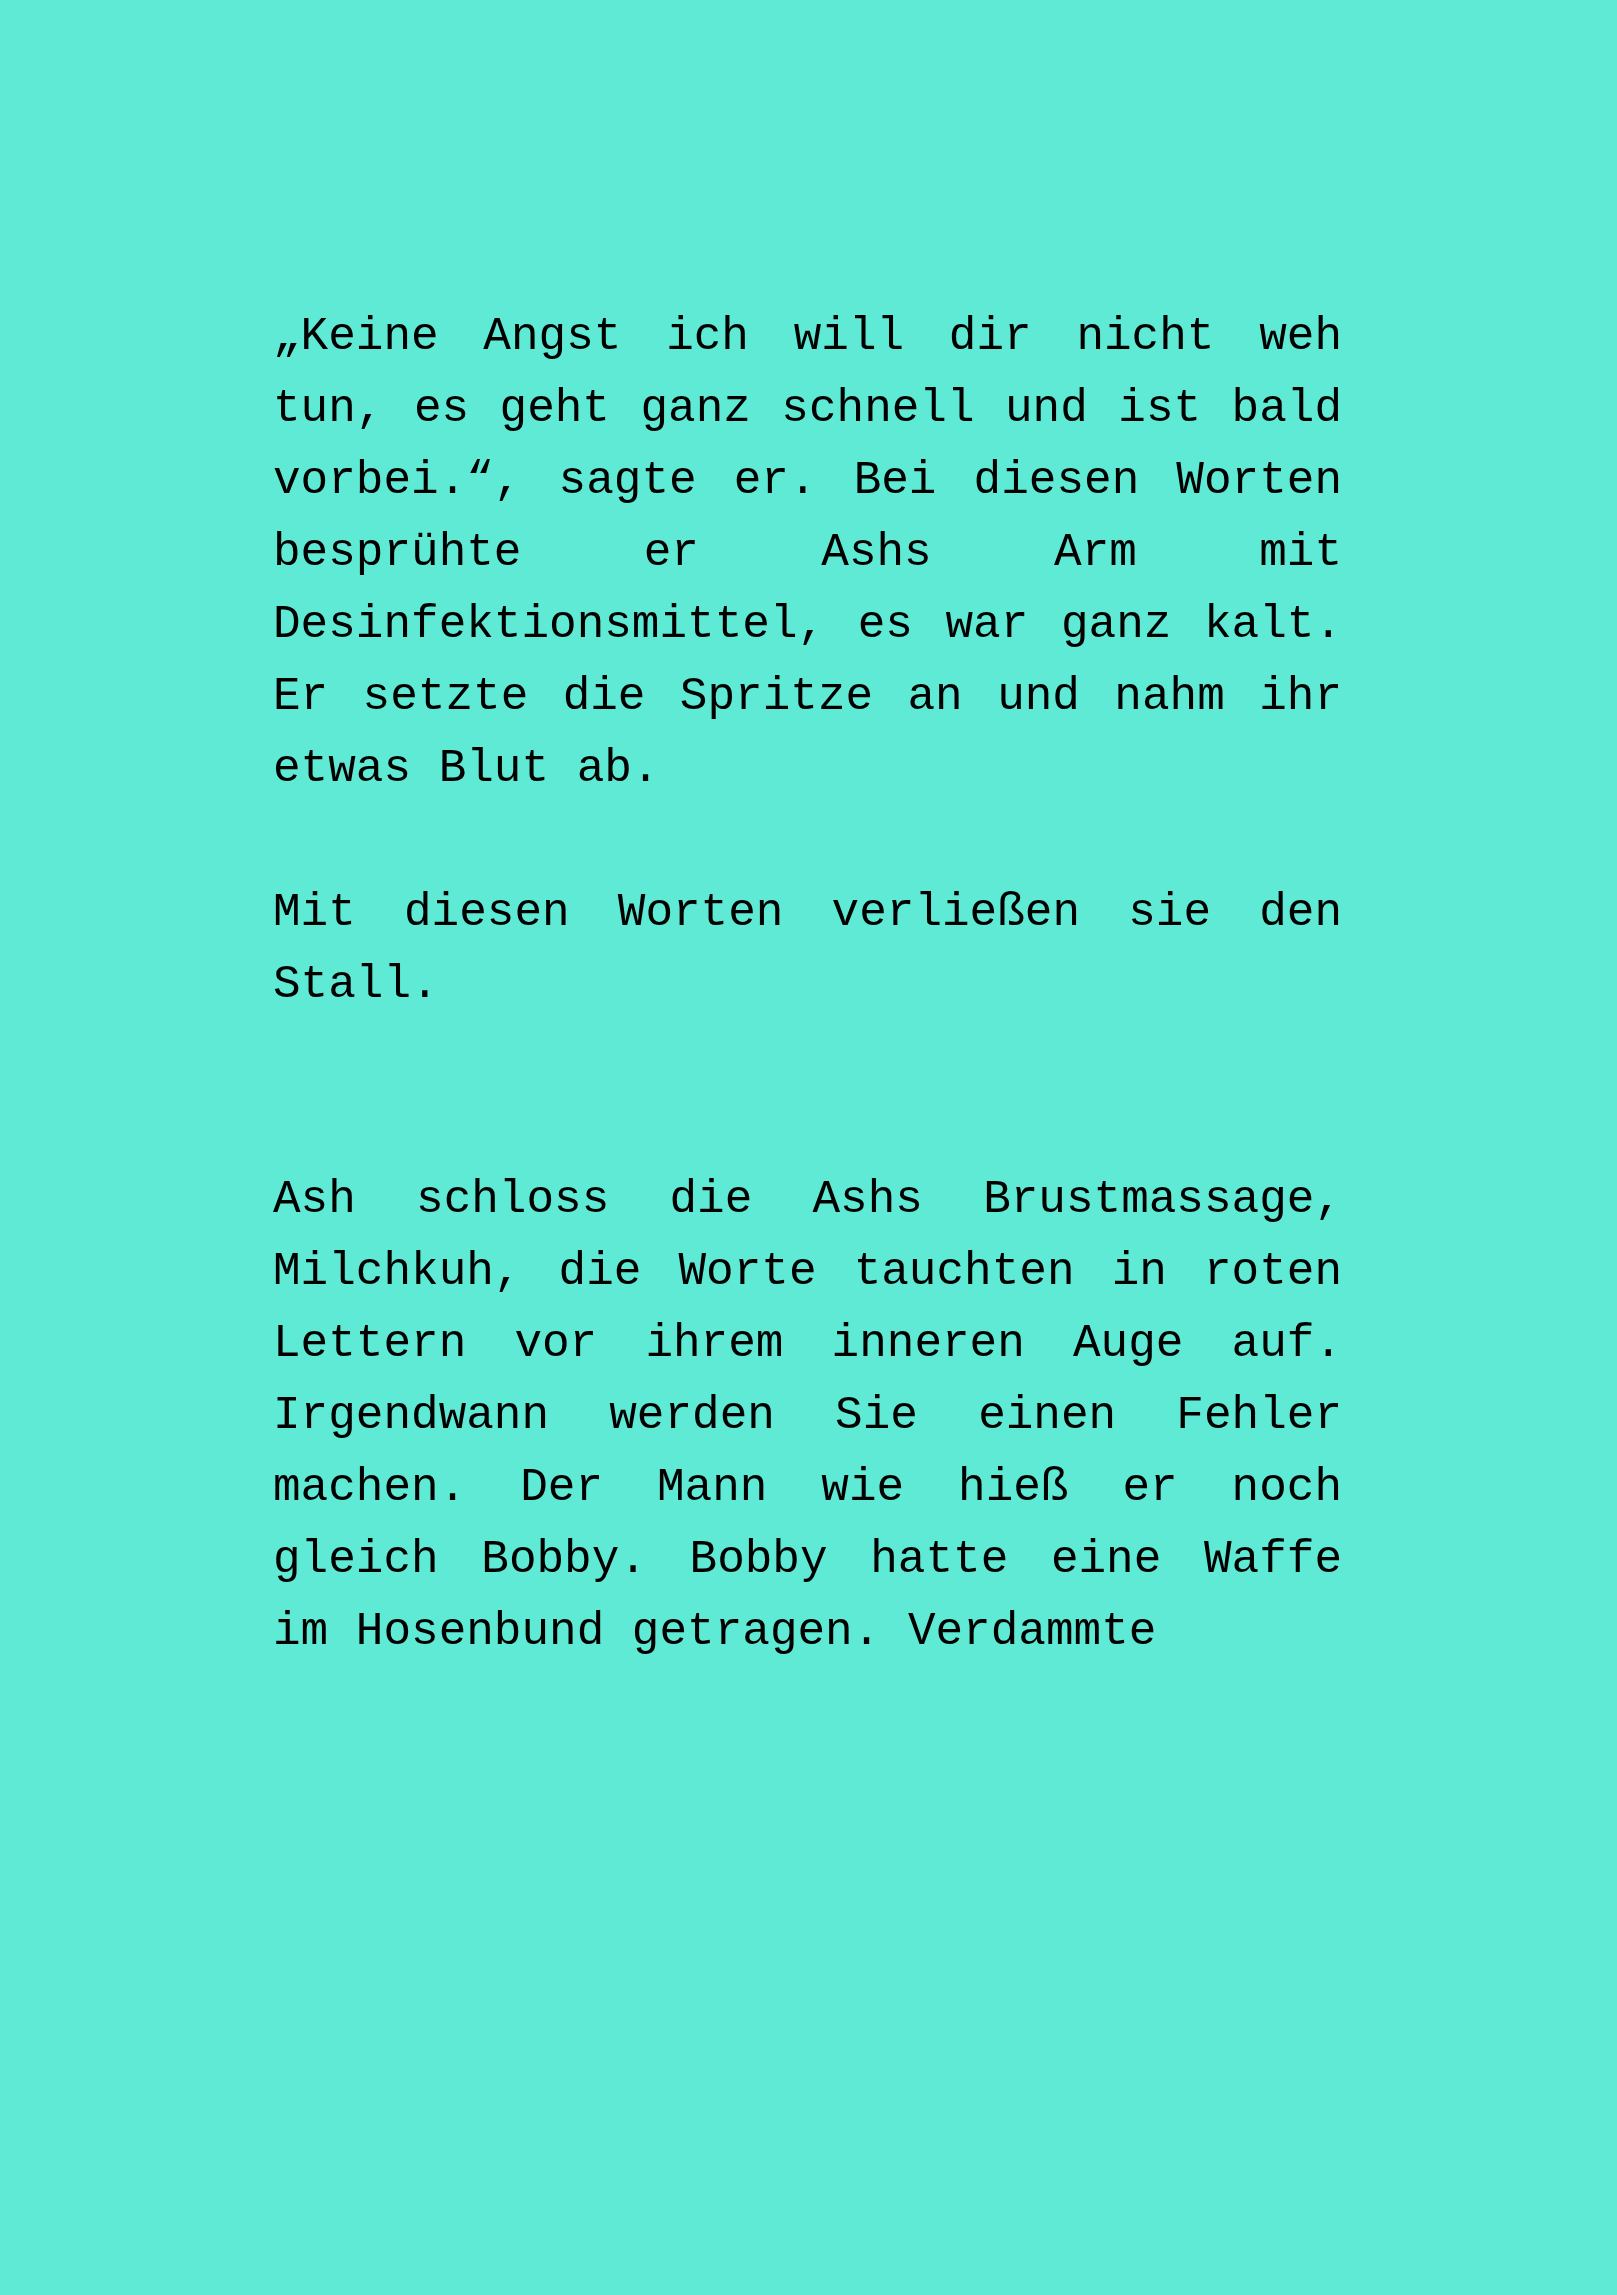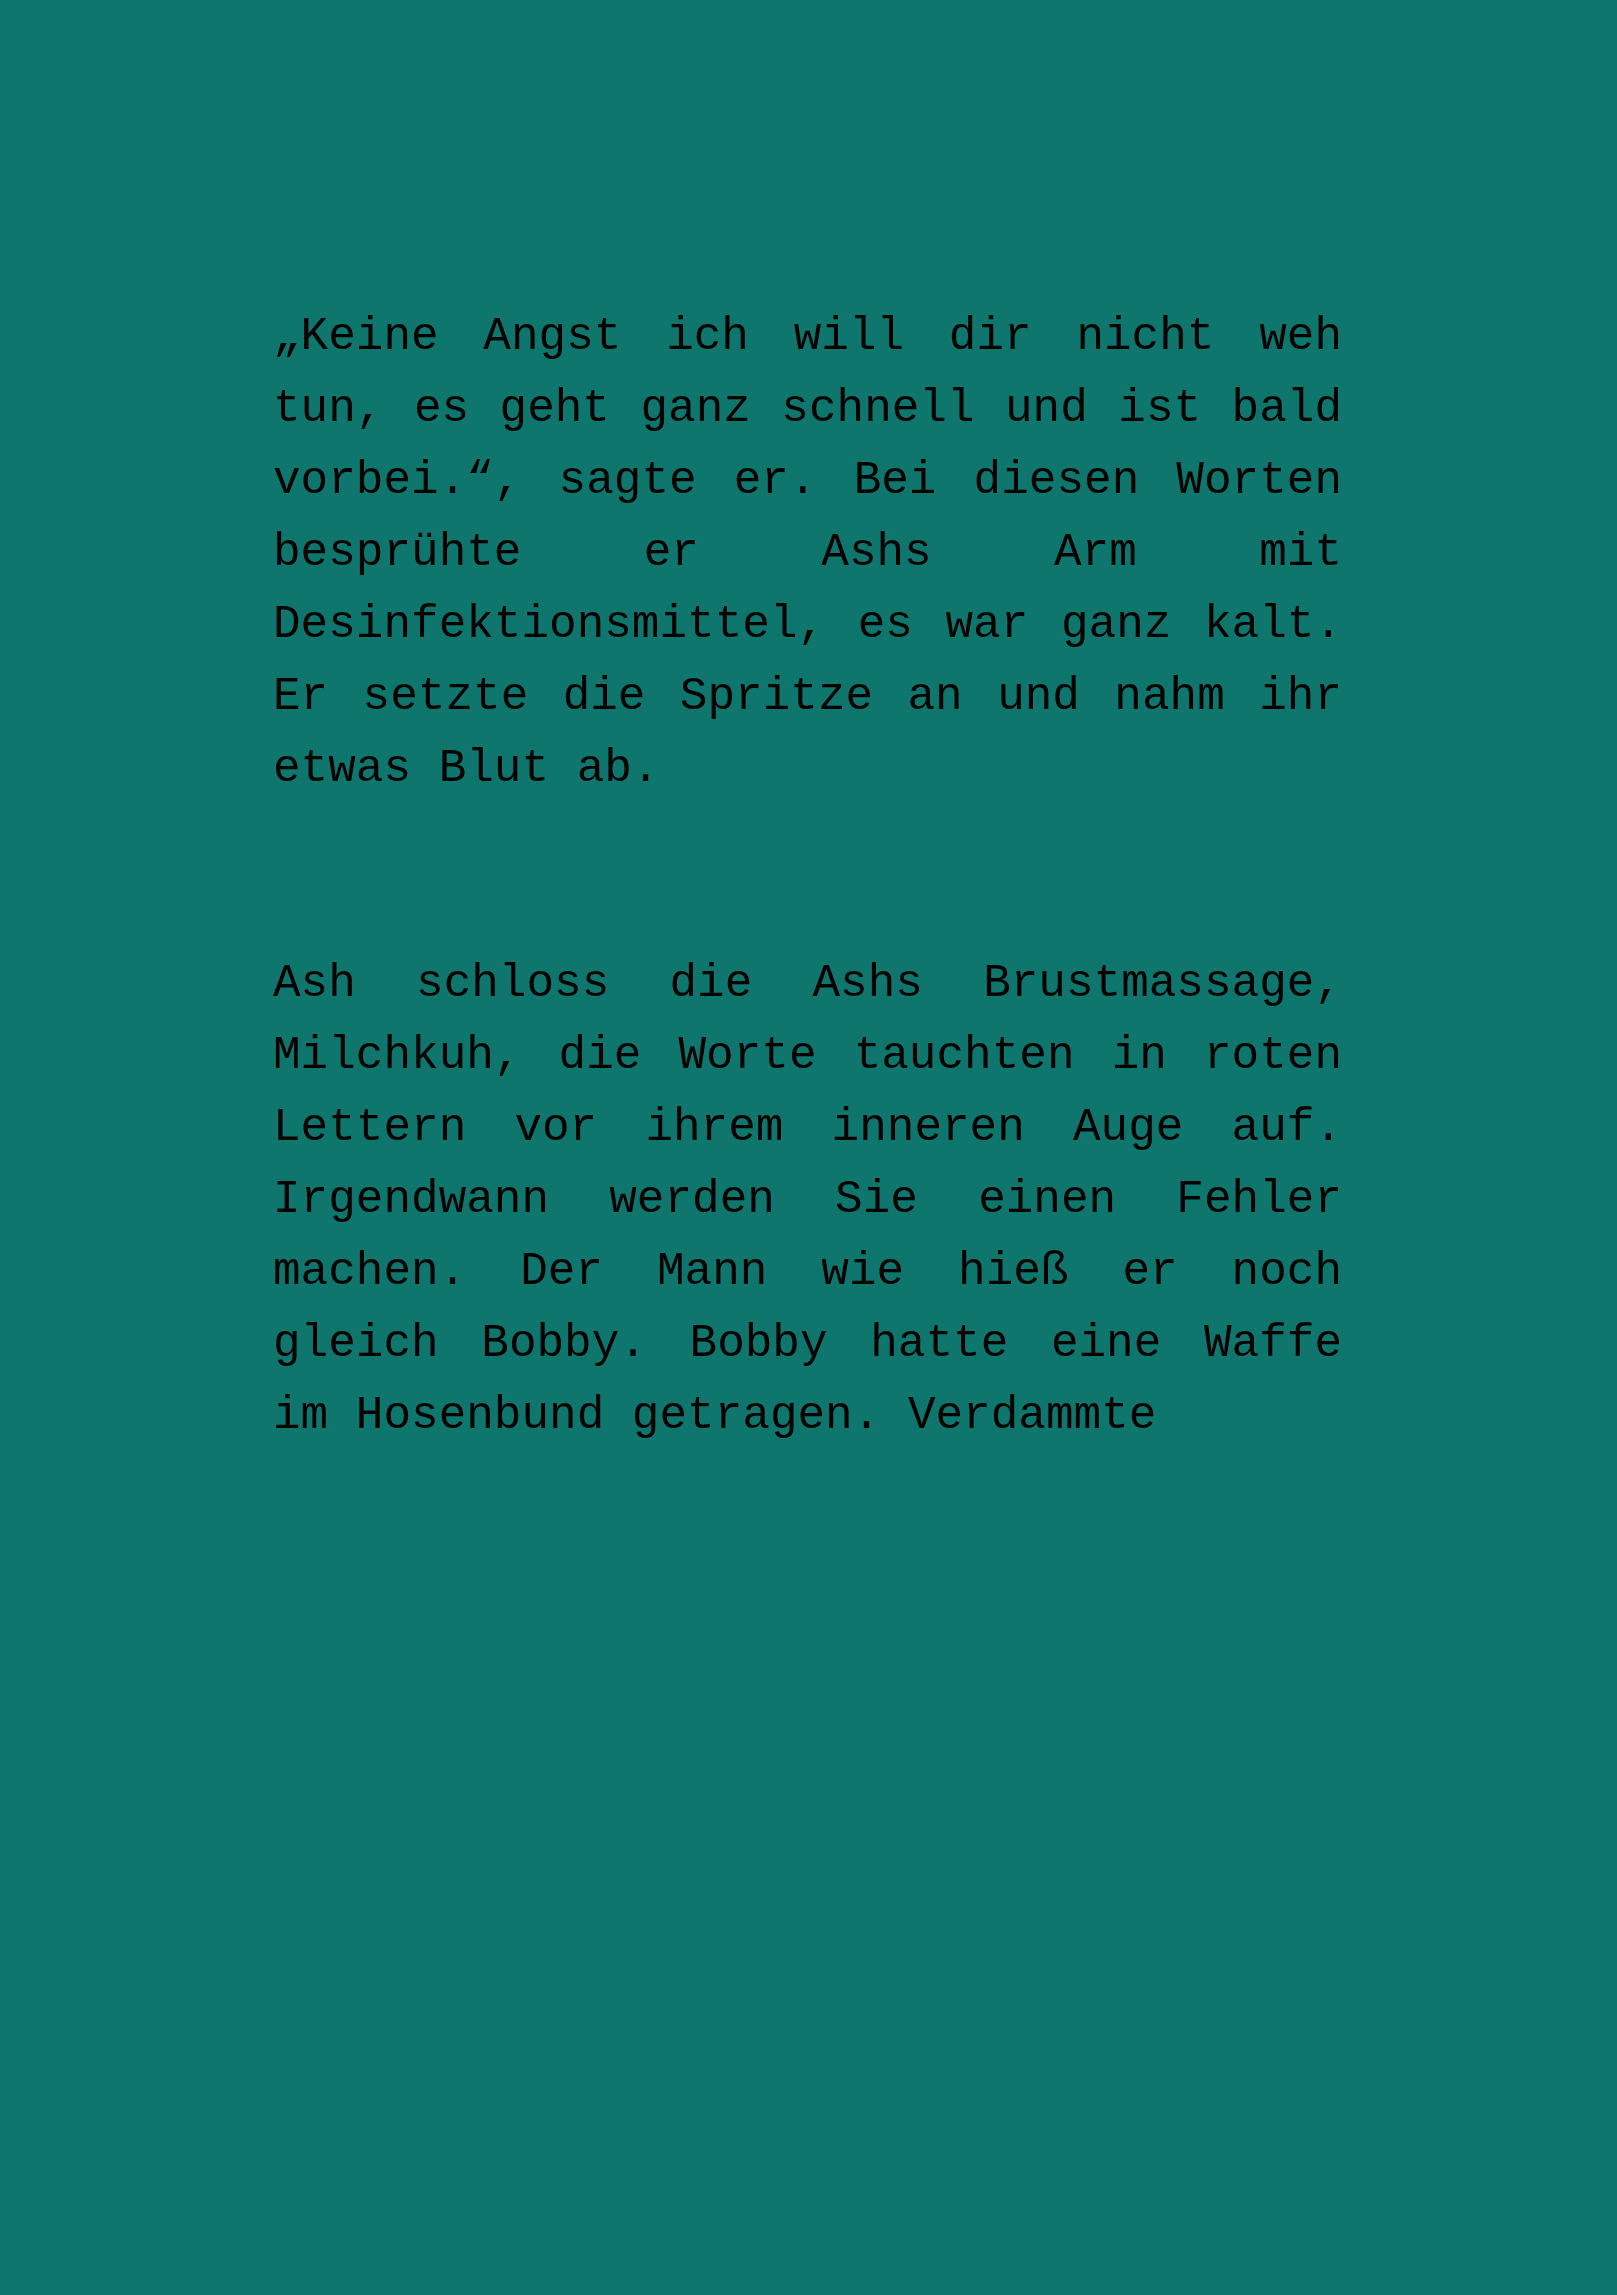--- a/index.html
+++ b/index.html
@@ -4,21 +4,21 @@
 <style>
   html, body {
     margin: 0;
     padding: 0;
     background: #ffffff;
   }
   .page {
     position: relative;
     width: 1618px;
     height: 2295px;
-    background: #0f766e;
+    background: #5eead4;
     overflow: hidden;
   }
   .text-block {
     position: absolute;
     left: 273px;
     top: 301px;
     width: 1069px;
     color: #000000;
     font-family: "Liberation Mono", "DejaVu Sans Mono", monospace;
     font-size: 46px;
@@ -38,16 +38,17 @@
   .text-block p:last-child {
     margin-bottom: 0;
   }
 </style>
 </head>
 <body>
 
 <div class="page">
   <div class="text-block">
     <p>„Keine Angst ich will dir nicht weh tun, es geht ganz schnell und ist bald vorbei.“, sagte er. Bei diesen Worten besprühte er Ashs Arm mit Desinfektionsmittel, es war ganz kalt. Er setzte die Spritze an und nahm ihr etwas Blut ab.</p>
+    <p>Mit diesen Worten verließen sie den Stall.</p>
     <p class="gap-above">Ash schloss die Ashs Brustmassage, Milchkuh, die Worte tauchten in roten Lettern vor ihrem inneren Auge auf. Irgendwann werden Sie einen Fehler machen. Der Mann wie hieß er noch gleich Bobby. Bobby hatte eine Waffe im Hosenbund getragen. Verdammte</p>
   </div>
 </div>
 
 
 </body></html>

